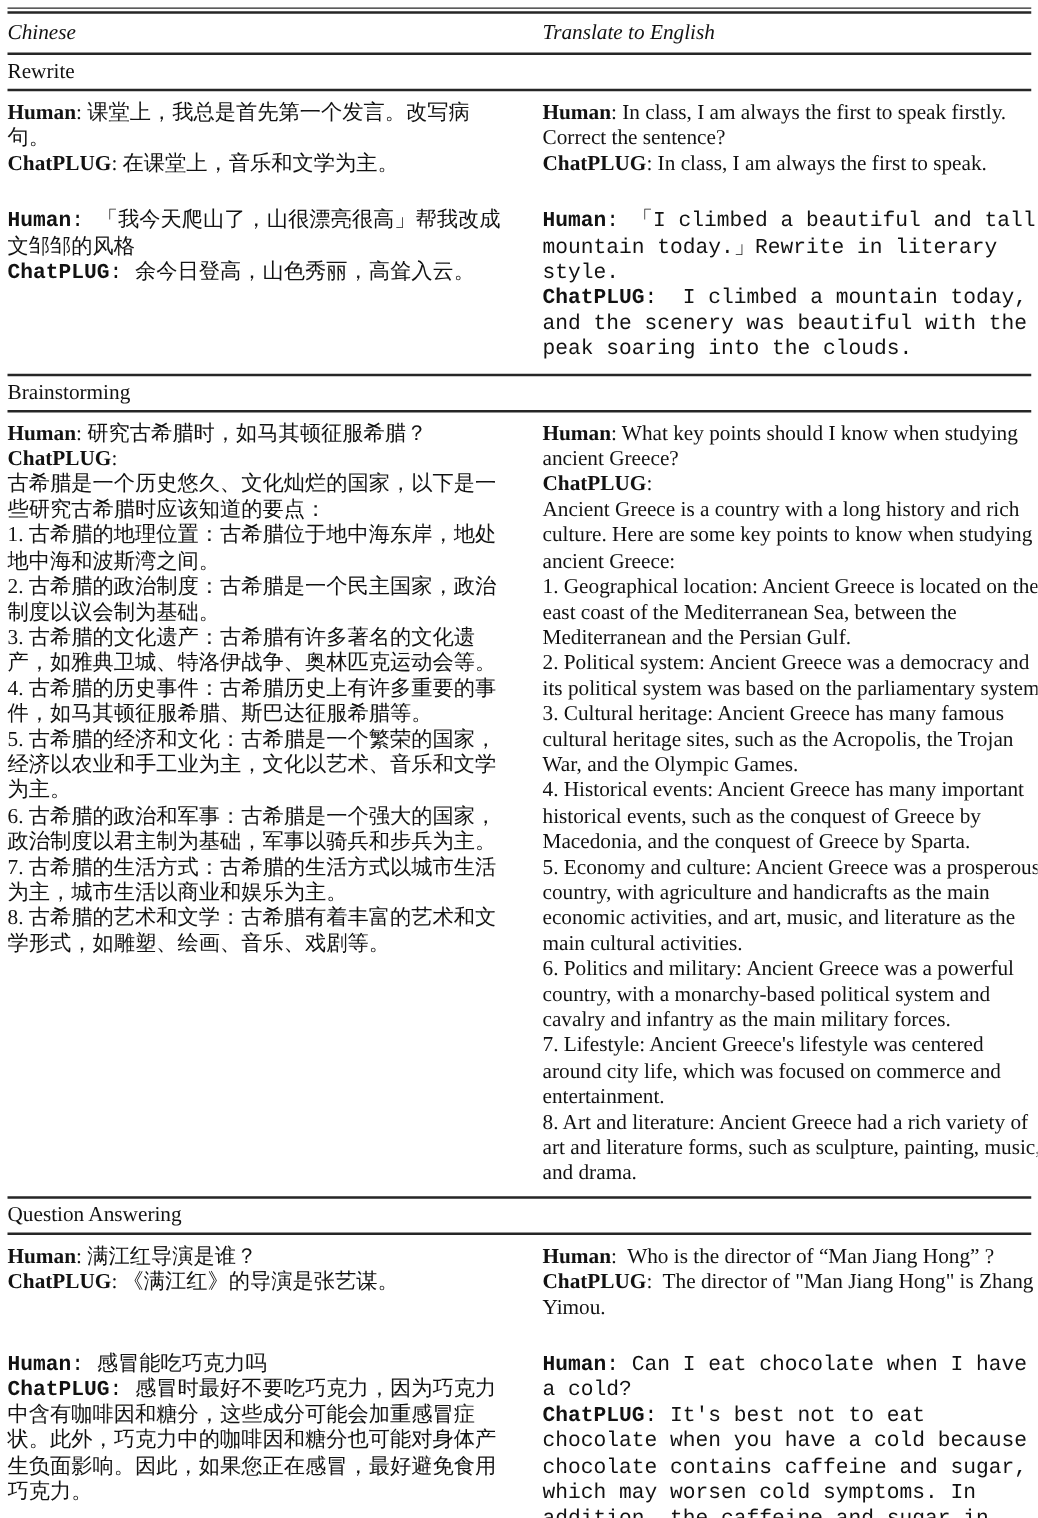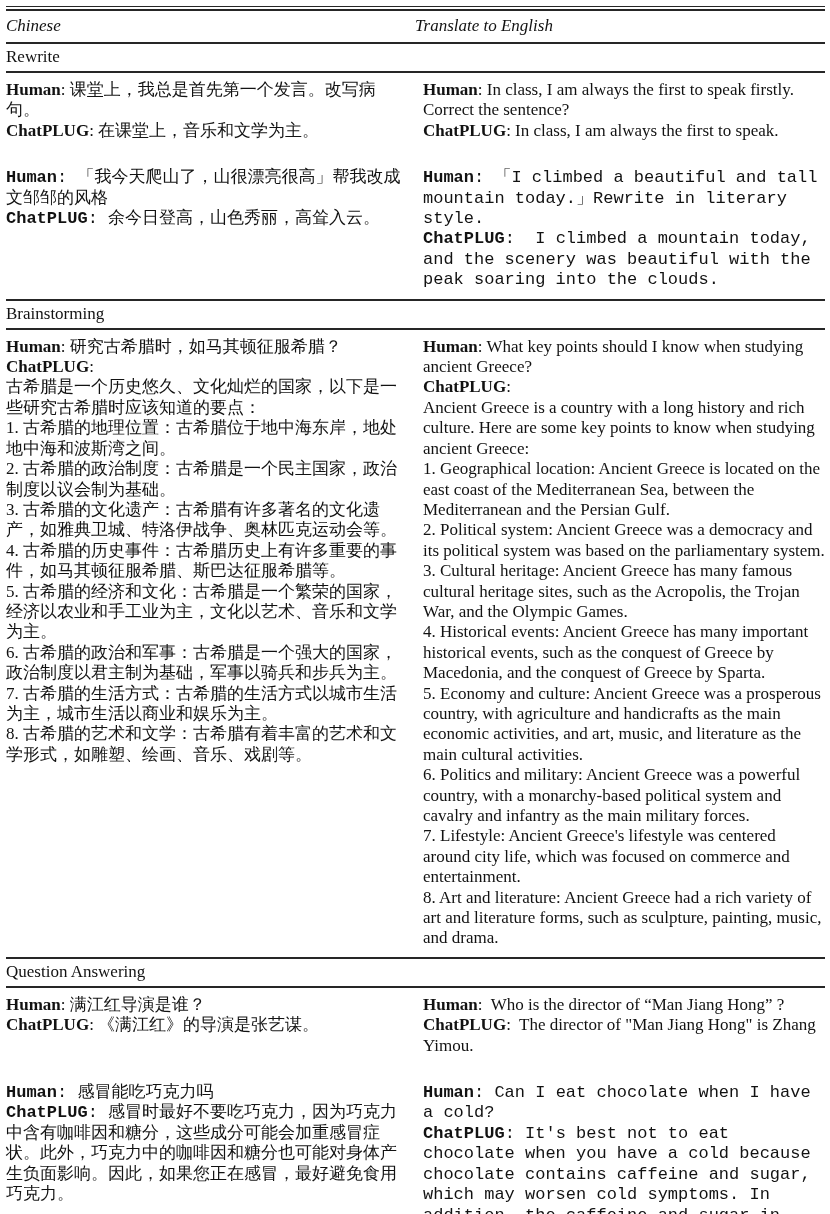--- a/index.html
+++ b/index.html
@@ -16,31 +16,31 @@
     border-top: 2px solid #262626;
   }
   .rule-double {
     height: 2px;
     border-top: 1px solid #262626;
     border-bottom: 2px solid #262626;
   }
   
   .hdr-row {
     display: flex;
-    gap: 7px;
+    gap: 26px;
     padding: 5px 0 6px 0;
     font-style: italic;
   }
   .col { width: 402px; flex: 0 0 402px; }
   .section-title {
     padding: 3px 0 4px 0;
     line-height: 20px;
   }
   .section-body { padding: 7px 0 8px 0; }
-  .row { display: flex; gap: 15px; }
+  .row { display: flex; gap: 26px; }
   .row + .row { margin-top: 27px; font-family: Liberation Mono, monospace; }
   .msg {
     margin: 0;
     line-height: 20.4px;
     white-space: pre-wrap;
     word-wrap: break-word;
   }
   .msg strong { font-weight: bold; }
 </style>
 </head>

